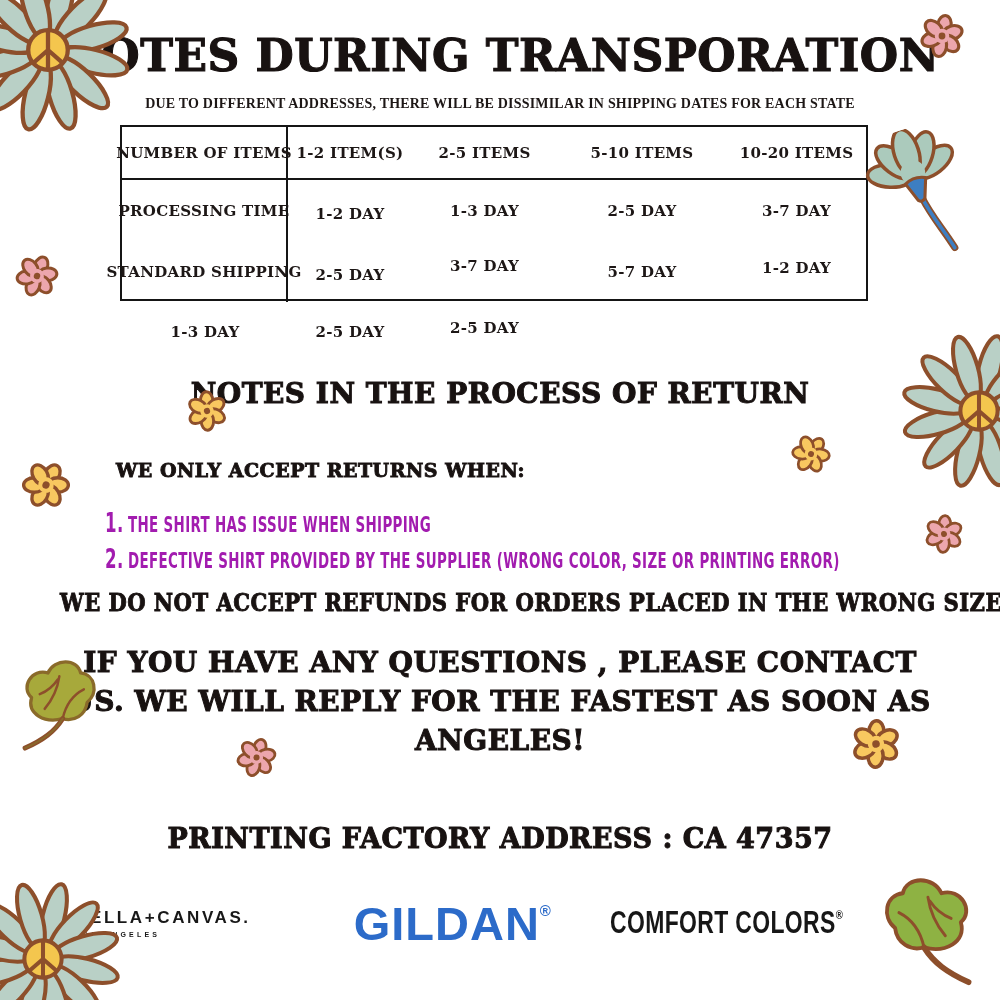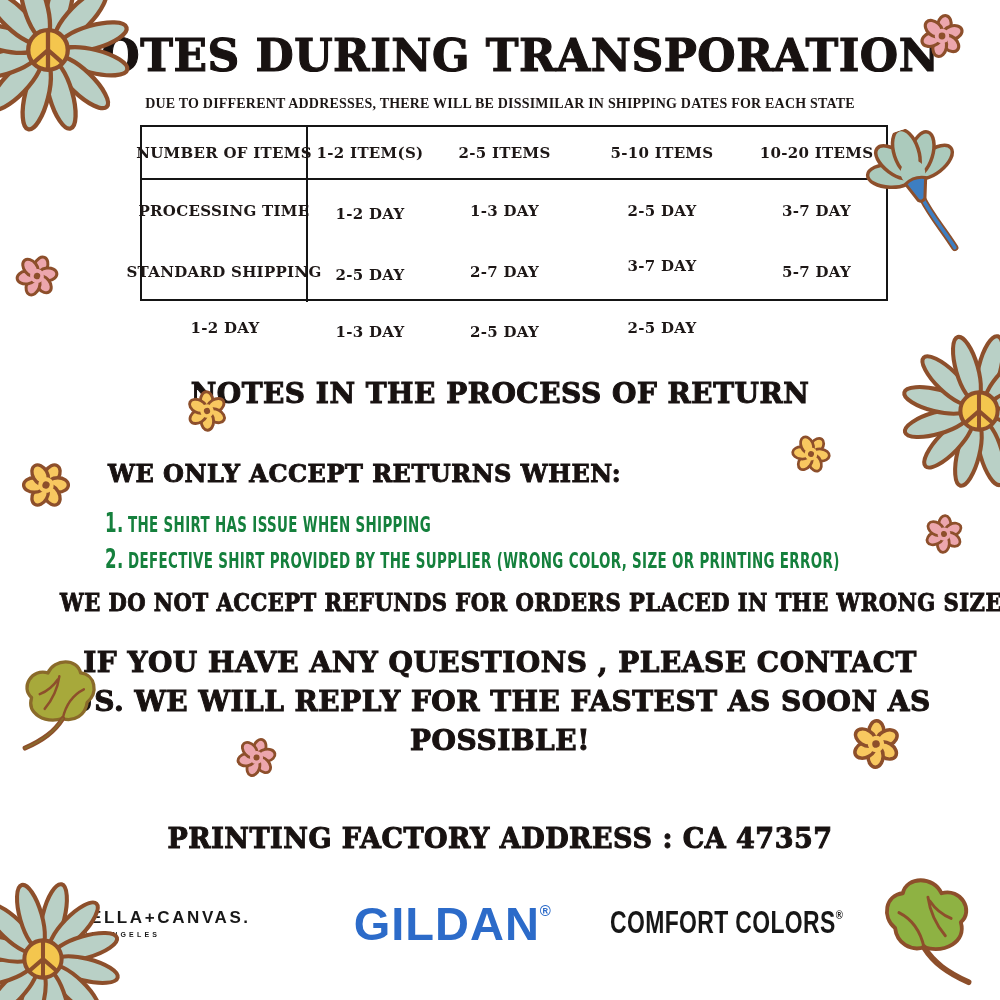--- a/index.html
+++ b/index.html
@@ -23,21 +23,21 @@
     -webkit-text-stroke: 1.1px #181211;
     letter-spacing: 0.5px;
   }
   .title { top: 30px; font-size: 44px; }
   .subtitle {
     top: 96px; font-size: 14px; font-weight: bold;
     font-family: "Liberation Serif", serif; letter-spacing: 0.2px;
   }
   .heading2 { top: 377px; font-size: 28px; -webkit-text-stroke: 1px #181211; }
   .accept-heading {
-    left: 108px; top: 459px; font-size: 24px; white-space: nowrap;
+    left: 116px; top: 459px; font-size: 19px; white-space: nowrap;
     -webkit-text-stroke: 0.9px #181211;
   }
   .refund-note {
     top: 588px; font-size: 24px; -webkit-text-stroke: 0.9px #181211;
     transform: scaleX(0.88);
   }
   .contact-block { top: 643px; width: 1000px; text-align: center; }
   .contact-block div {
     font-size: 28px; line-height: 39px; white-space: nowrap;
     font-weight: bold; -webkit-text-stroke: 1px #181211;
@@ -47,21 +47,20 @@
   
   .ship-table {
     left: 120px; top: 125px; width: 748px; height: 176px;
     border: 2px solid #151515;
     display: grid;
     grid-template-columns: 166px 124px 145px 170px 139px;
     grid-template-rows: 53px 61px 61px 59px;
     font-family: "DejaVu Serif", serif;
     font-weight: bold;
     font-size: 15px;
-    margin-left: 20px;
   }
   .ship-table .cell {
     display: flex; align-items: center; justify-content: center;
     white-space: nowrap; letter-spacing: 0.3px;
   }
   .ship-table .label-col { border-right: 2px solid #151515; }
   .ship-table .head-cell { border-bottom: 2px solid #151515; }
   .rise5 { transform: translateY(-6px); }
   .rise3 { transform: translateY(-4px); }
   .drop2 { transform: translateY(3px); }
@@ -69,21 +68,21 @@
   
   .narrow {
     display: inline-block;
     transform: scaleX(0.64);
     transform-origin: 0 50%;
     font-family: "DejaVu Sans", sans-serif;
     font-weight: bold;
     white-space: nowrap;
     letter-spacing: 0.5px;
   }
-  .return-item { left: 105px; font-size: 21px; color: #15803d; }
+  .return-item { left: 105px; font-size: 21px; color: #a21caf; }
   .return-item .marker { font-size: 26px; margin-right: 7px; }
   .item-0 { top: 508px; }
   .item-1 { top: 544px; }
 
   
   .brands {
     left: 0; top: 888px; width: 1000px; height: 70px;
     display: flex; align-items: center; justify-content: center;
     gap: 58px;
   }
@@ -177,21 +176,20 @@
   <div class="cell head-cell">10-20 ITEMS</div>
 
   <div class="cell label-col">PROCESSING TIME</div>
   <div class="cell drop2">1-2 DAY</div>
   <div class="cell">1-3 DAY</div>
   <div class="cell">2-5 DAY</div>
   <div class="cell">3-7 DAY</div>
 
   <div class="cell label-col">STANDARD SHIPPING</div>
   <div class="cell drop2">2-5 DAY</div>
-  <div class="cell">2-7 DAY</div>
   <div class="cell rise5">3-7 DAY</div>
   <div class="cell">5-7 DAY</div>
 
   <div class="cell rise3">1-2 DAY</div>
   <div class="cell">1-3 DAY</div>
   <div class="cell">2-5 DAY</div>
   <div class="cell rise3">2-5 DAY</div>
 </div>
 
 <div class="abs center-text groovy heading2">NOTES IN THE PROCESS OF RETURN</div>
@@ -203,21 +201,21 @@
 </div>
 <div class="abs return-item item-1">
   <span class="narrow"><span class="marker">2.</span><span>DEFECTIVE SHIRT PROVIDED BY THE SUPPLIER (WRONG COLOR, SIZE OR PRINTING ERROR)</span></span>
 </div>
 
 <div class="abs center-text groovy refund-note">WE DO NOT ACCEPT REFUNDS FOR ORDERS PLACED IN THE WRONG SIZE AND COLOR</div>
 
 <div class="abs contact-block groovy">
   <div>IF YOU HAVE ANY QUESTIONS , PLEASE CONTACT</div>
   <div>US. WE WILL REPLY FOR THE FASTEST AS SOON AS</div>
-  <div>POSSIBLE!</div>
+  <div>ANGELES!</div>
 </div>
 
 <div class="abs center-text groovy address-line">PRINTING FACTORY ADDRESS : CA 47357</div>
 
 <div class="abs brands">
   <div class="bella">
     <div class="bella-main">BELLA+CANVAS.</div>
     <div class="bella-sub">LOS ANGELES</div>
   </div>
   <div class="gildan"><span>GILDAN</span><sup>®</sup></div>

